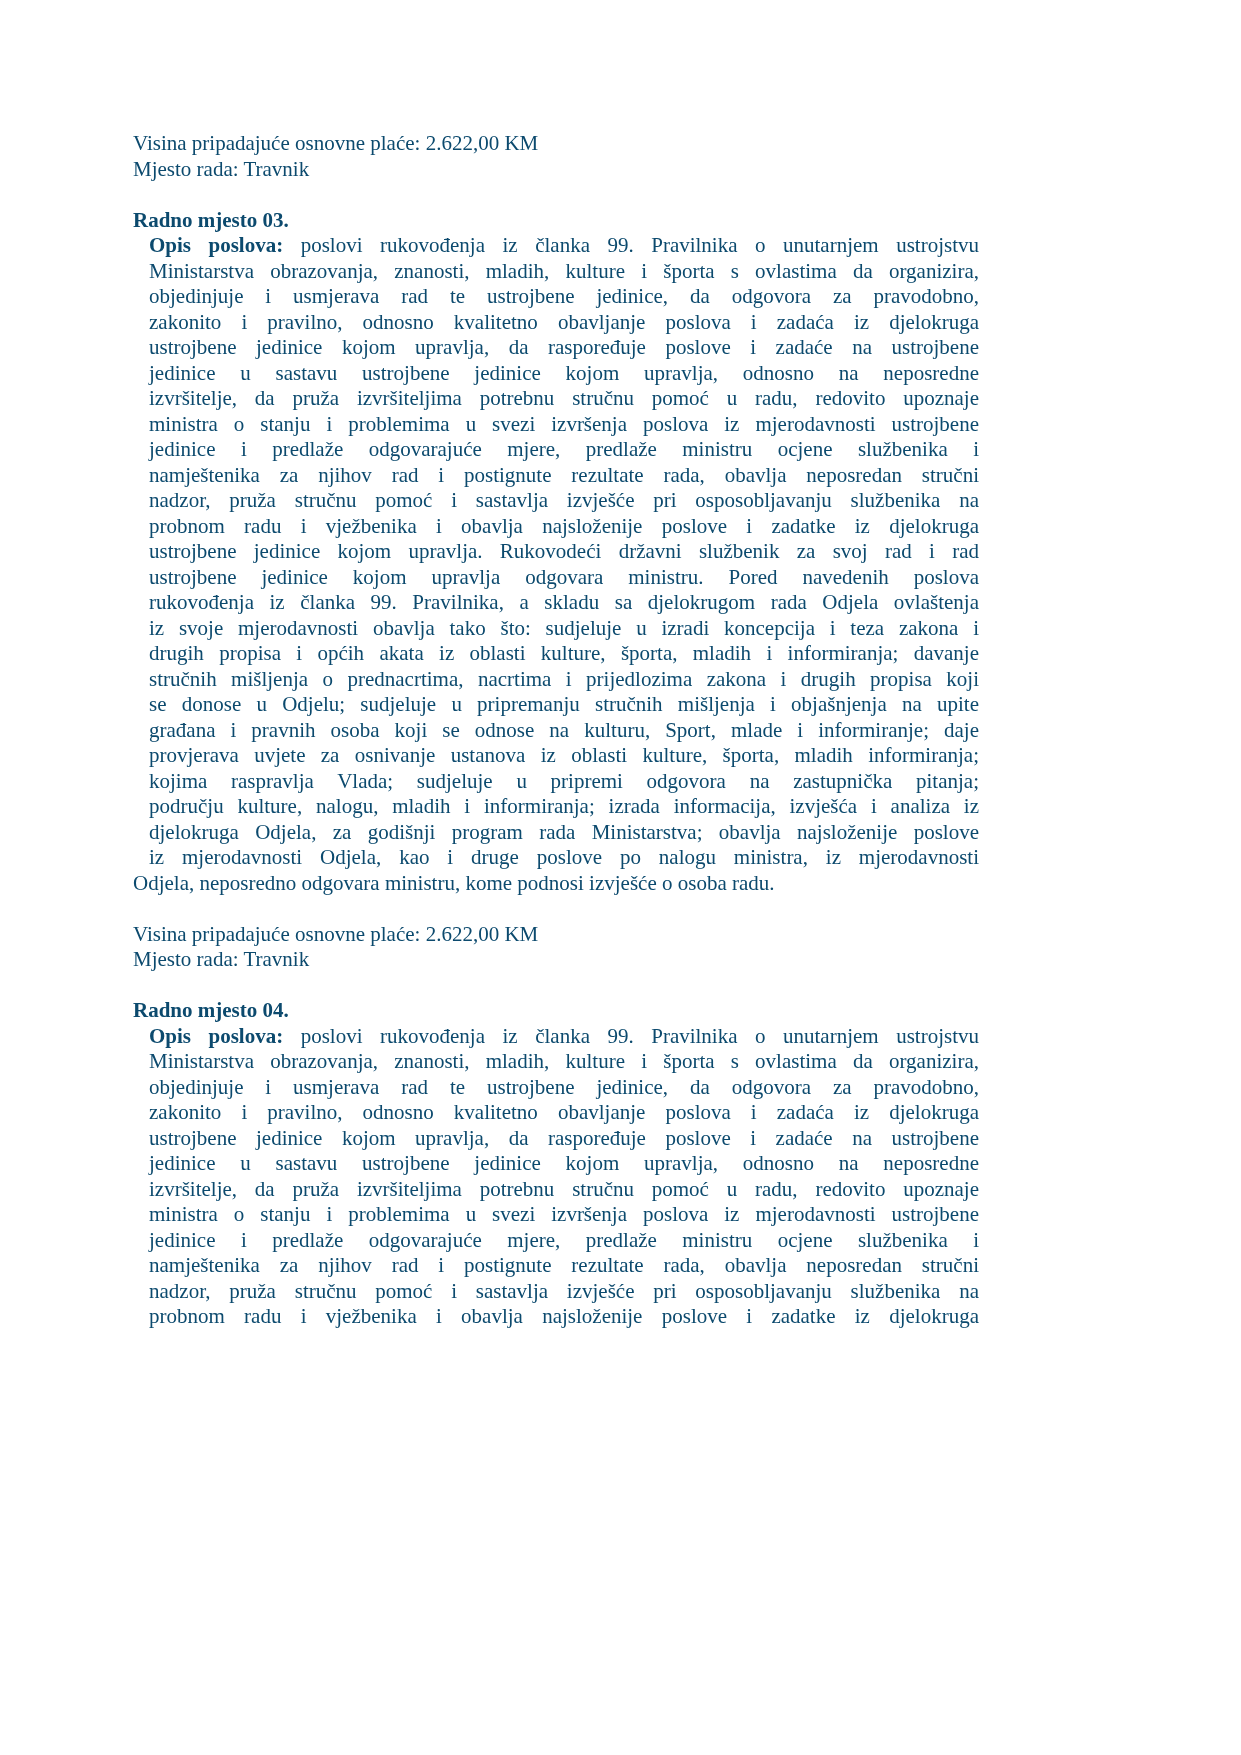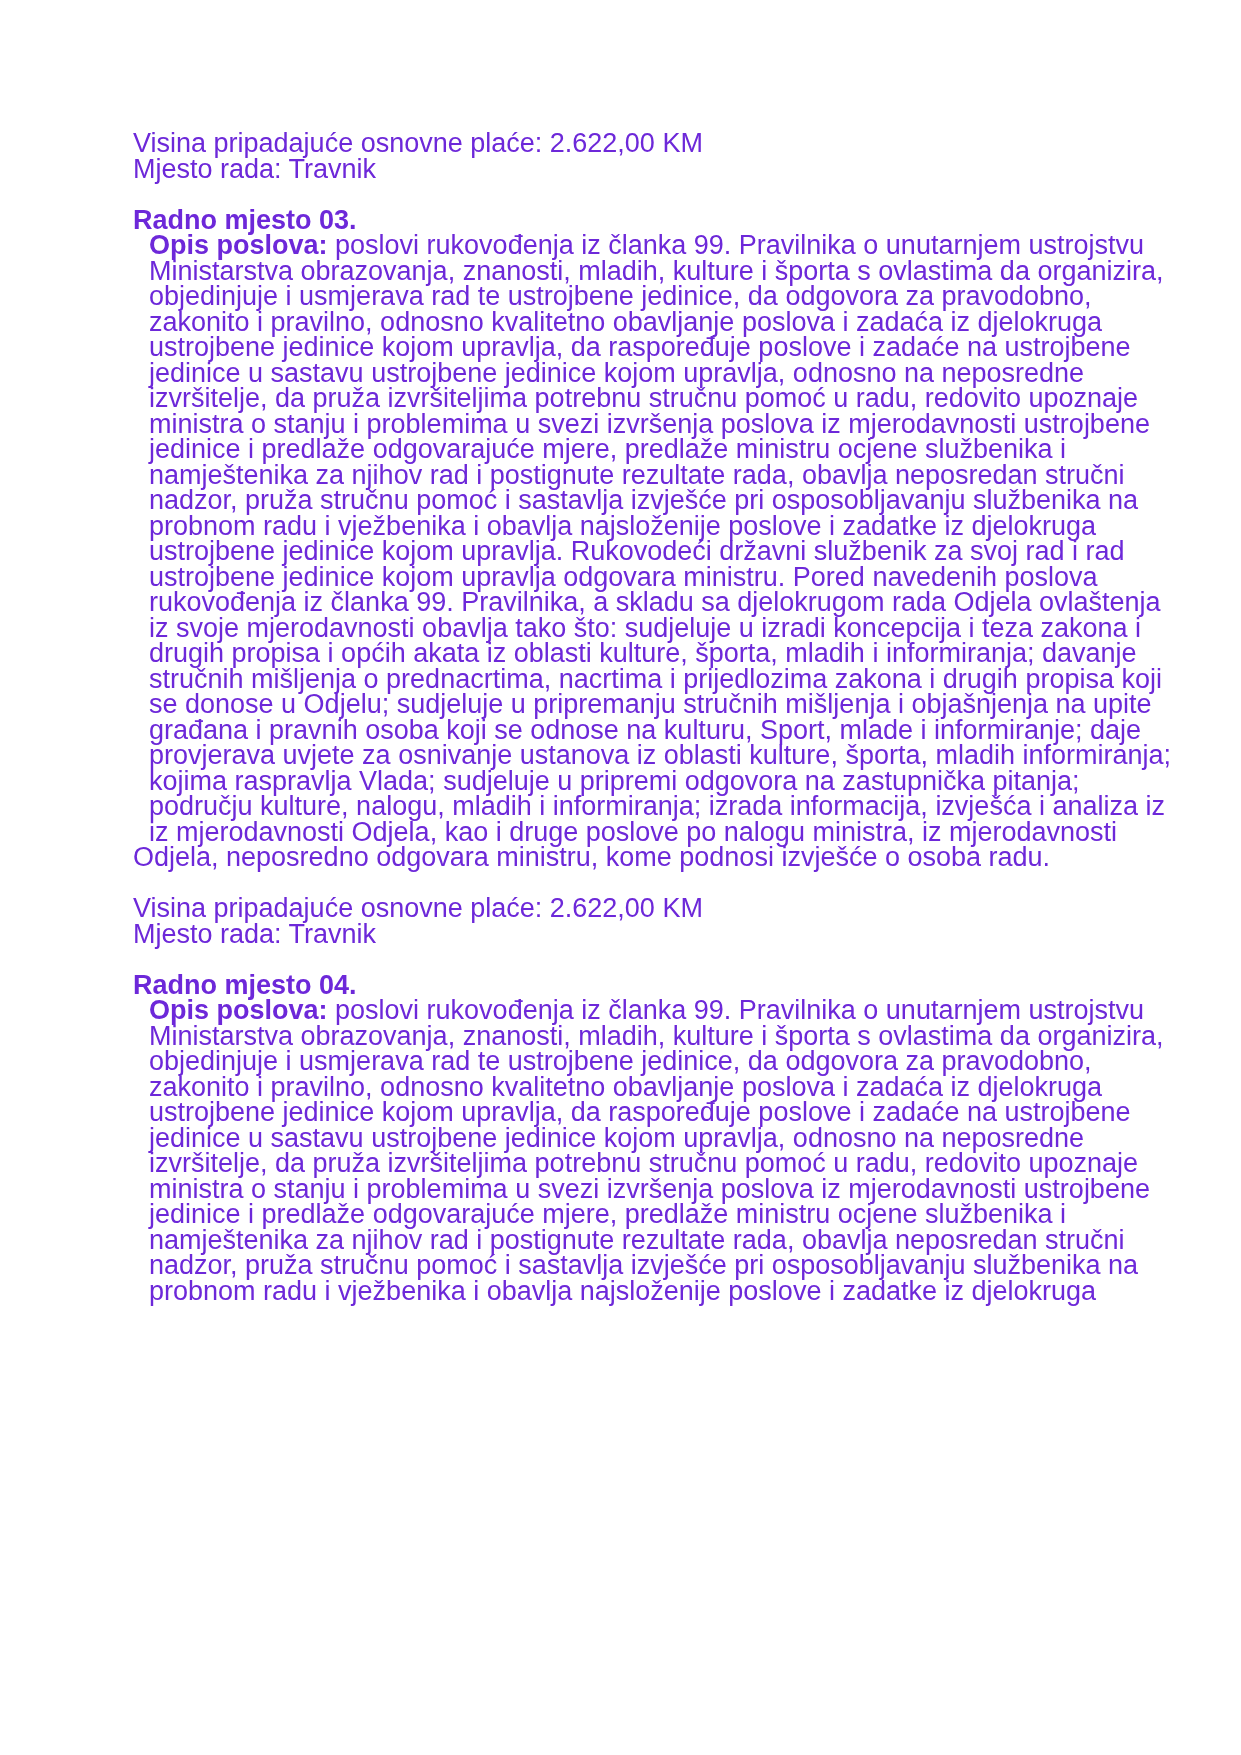--- a/index.html
+++ b/index.html
@@ -1,20 +1,20 @@
 <!DOCTYPE html>
 <html><head>
 <meta charset="utf-8">
 <style>
   html, body { margin: 0; padding: 0; background: #ffffff; }
   body { width: 1241px; height: 1755px; overflow: hidden; position: relative; }
   .page {
     position: absolute; left: 133px; top: 131px; width: 846px;
-    font-family: Liberation Sans, sans-serif;
-    font-size: 27px; line-height: 25.5px; color: #6d28d9;
+    font-family: Liberation Serif, serif;
+    font-size: 21px; line-height: 25.5px; color: #0c4a6e;
   }
   .line { display: block; white-space: nowrap; }
   .just { display: block; text-align: justify; text-align-last: justify; white-space: nowrap; margin-left: 16px; }
   .gap { height: 25.5px; }
   .heading { font-weight: bold; }
   .label { font-weight: bold; }
 </style>
 </head>
 <body>
 
@@ -41,20 +41,21 @@
       <span class="just">ustrojbene jedinice kojom upravlja odgovara ministru. Pored navedenih poslova</span>
       <span class="just">rukovođenja iz članka 99. Pravilnika, a skladu sa djelokrugom rada Odjela ovlaštenja</span>
       <span class="just">iz svoje mjerodavnosti obavlja tako što: sudjeluje u izradi koncepcija i teza zakona i</span>
       <span class="just">drugih propisa i općih akata iz oblasti kulture, športa, mladih i informiranja; davanje</span>
       <span class="just">stručnih mišljenja o prednacrtima, nacrtima i prijedlozima zakona i drugih propisa koji</span>
       <span class="just">se donose u Odjelu; sudjeluje u pripremanju stručnih mišljenja i objašnjenja na upite</span>
       <span class="just">građana i pravnih osoba koji se odnose na kulturu, Sport, mlade i informiranje; daje</span>
       <span class="just">provjerava uvjete za osnivanje ustanova iz oblasti kulture, športa, mladih informiranja;</span>
       <span class="just">kojima raspravlja Vlada; sudjeluje u pripremi odgovora na zastupnička pitanja;</span>
       <span class="just">području kulture, nalogu, mladih i informiranja; izrada informacija, izvješća i analiza iz</span>
+      <span class="just">djelokruga Odjela, za godišnji program rada Ministarstva; obavlja najsloženije poslove</span>
       <span class="just">iz mjerodavnosti Odjela, kao i druge poslove po nalogu ministra, iz mjerodavnosti</span>
     </div>
   <span class="line">Odjela, neposredno odgovara ministru, kome podnosi izvješće o osoba radu.</span>
   <div class="gap"></div>
   <span class="line">Visina pripadajuće osnovne plaće: 2.622,00 KM</span>
   <span class="line">Mjesto rada: Travnik</span>
   <div class="gap"></div>
 
   <span class="line heading">Radno mjesto 04.</span>
   <div id="job04">

